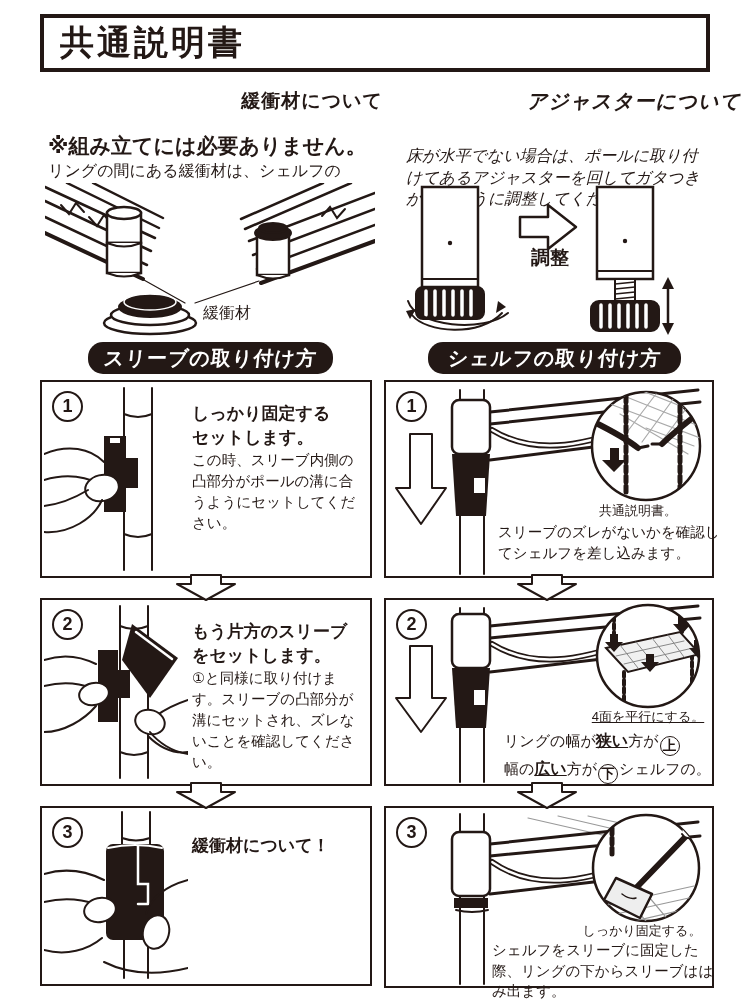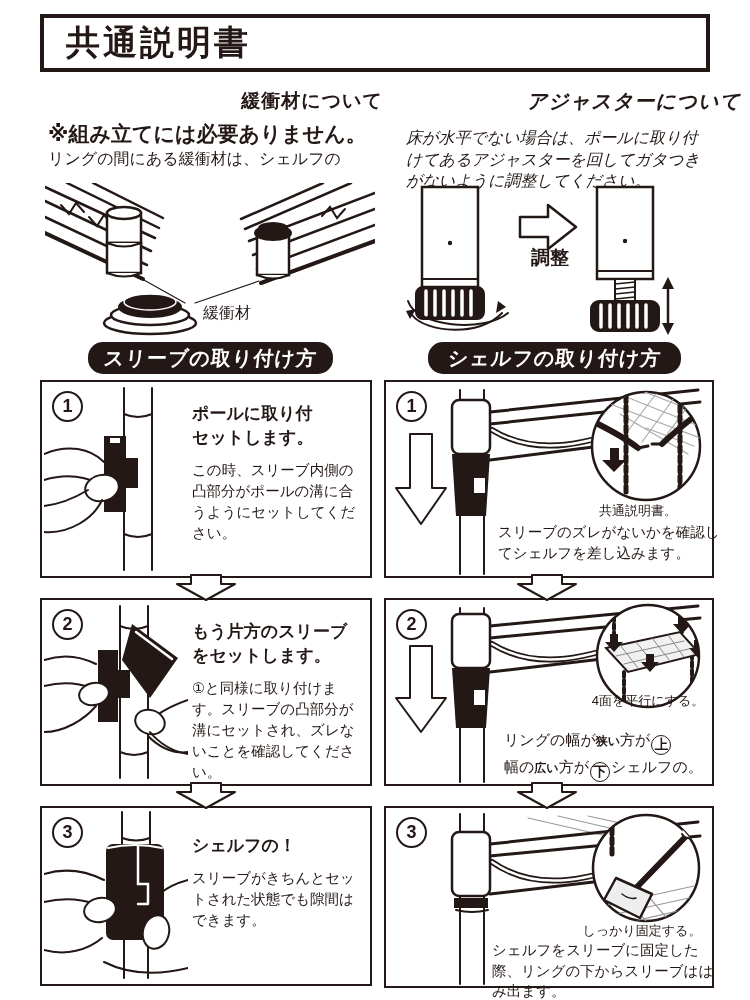--- a/index.html
+++ b/index.html
@@ -9,31 +9,31 @@
     font-family:"Liberation Sans","DejaVu Sans",sans-serif;
     color:#231815;
     overflow:hidden;
   }
   .abs { position:absolute; }
 
   
   .title-box {
     left:40px; top:14px; width:670px; height:58px;
     border:4px solid #231815;
-    display:flex; align-items:center; padding-left:22px;
+    display:flex; align-items:center; padding-left:16px;
   }
   .title-box .t { font-size:34px; font-weight:bold; letter-spacing:3px; }
 
   
   .intro-h  { font-size:19px; font-weight:bold; letter-spacing:1px;text-align:right; }
-  .intro-note { font-size:21px; font-weight:bold; margin-top:6px; }
+  .intro-note { font-size:21px; font-weight:bold; margin-top:18px; }
   .intro-b  { font-size:16px; line-height:1.35; }
   .intro-left  { left:48px;  top:88px; width:335px; }
   .intro-right { left:406px; top:88px; width:335px;font-style:italic; }
-  .intro-right .intro-b { margin-top:12px; }
+  .intro-right .intro-b { margin-top:30px; }
 
   .cushion-label { left:203px; top:303px; font-size:16px;text-align:right; }
   .adjust-label  { left:531px; top:245px; font-size:19px; font-weight:bold;text-align:center; }
 
   
   .banner {
     top:342px; height:32px; background:#231815; color:#fff;
     border-radius:15px; display:flex; align-items:center; justify-content:center;
     font-size:20px; font-weight:bold;
   }
@@ -51,32 +51,32 @@
   .bR3 { left:384px; top:806px; width:330px; height:182px; }
 
   .num {
     position:absolute; left:10px; top:9px; width:31px; height:31px;
     border:2.5px solid #231815; border-radius:50%;
     display:flex; align-items:center; justify-content:center;
     font-size:18px; font-weight:bold; background:#fff; z-index:3;
   }
 
   .stepTitle { font-size:17px; font-weight:bold; line-height:1.4; }
-  .stepBody  { font-size:14.5px; line-height:1.45; margin-top:10px; }
+  .stepBody  { font-size:14.5px; line-height:1.45; }
   .Ltext { position:absolute; left:150px; top:20px; width:172px; }
   .bL3 .Ltext { top:26px; }
 
   .cap { position:absolute; font-size:13px; text-align:center; }
   .rBody { position:absolute; font-size:14.5px; line-height:1.42; }
   .circ {
     display:inline-flex; width:20px; height:20px; border:1.8px solid #231815;
     border-radius:50%; align-items:center; justify-content:center;
     font-size:13.5px; font-weight:bold; vertical-align:-4px; margin:0 1px;
   }
-  .bld { font-weight:bold; font-size:12px; }
+  .bld { font-weight:bold; font-size:16px;text-decoration:underline; }
 
   .flowArrow { z-index:2; }
   svg { display:block; }
 </style>
 </head>
 <body>
 
 <div class="abs title-box">
   <div class="t">共通説明書</div>
 </div>
@@ -216,21 +216,21 @@
       <rect x="66" y="54" width="10" height="5" fill="#fff" stroke="none"></rect>
       <path d="M0,70 C24,60 46,64 60,78"></path>
       <path d="M0,96 C20,90 40,92 56,100"></path>
       <ellipse cx="58" cy="104" rx="17" ry="13" fill="#fff" transform="rotate(-14 58 104)"></ellipse>
       <path d="M0,148 C26,150 50,134 58,116"></path>
       <path d="M0,122 C18,120 34,112 44,106"></path>
     </g>
   </svg>
   <div class="Ltext">
     <div class="stepTitle">
-      <div>ポールに取り付</div>
+      <div>しっかり固定する</div>
       <div>セットします。</div>
     </div>
     <div class="stepBody">この時、スリーブ内側の凸部分がポールの溝に合うようにセットしてください。</div>
   </div>
 </div>
 
 <div class="abs box bL2">
   <div class="num">2</div>
   <svg class="abs" style="left:2px;top:2px;" width="144" height="180" viewBox="0 0 144 180">
     <g stroke="#231815" fill="none" stroke-linecap="round" stroke-width="2">
@@ -276,24 +276,23 @@
       <path d="M0,92 C16,88 34,88 52,94"></path>
       <ellipse cx="56" cy="100" rx="16" ry="12" fill="#fff" transform="rotate(-12 56 100)"></ellipse>
       <path d="M144,70 C122,76 106,88 102,104"></path>
       <ellipse cx="112" cy="122" rx="13" ry="17" fill="#fff" transform="rotate(14 112 122)"></ellipse>
       <path d="M60,152 C84,164 112,166 144,158"></path>
       <path d="M0,140 C22,146 44,140 58,128"></path>
     </g>
   </svg>
   <div class="Ltext">
     <div class="stepTitle">
-      <div>シェルフの！</div>
+      <div>緩衝材について！</div>
       <div></div>
     </div>
-    <div class="stepBody">スリーブがきちんとセットされた状態でも隙間はできます。</div>
   </div>
 </div>
 
 <div class="abs box bR1">
   <div class="num">1</div>
   <svg class="abs" style="left:2px;top:2px;" width="326" height="194" viewBox="0 0 326 194">
     <defs>
         <clipPath id="c1">
           <circle cx="258" cy="62" r="54"></circle>
         </clipPath>
@@ -376,21 +375,21 @@
           <line x1="228" y1="54" x2="296" y2="39"></line>
             <line x1="236" y1="62" x2="305" y2="46"></line>
         </g>
         <polygon points="222,32 230,32 230,40 235,40 226,50 217,40 222,40" fill="#231815" stroke="none"></polygon>
         <polygon points="290,14 298,14 298,22 303,22 294,32 285,22 290,22" fill="#231815" stroke="none"></polygon>
         <polygon points="258,52 266,52 266,60 271,60 262,70 253,60 258,60" fill="#231815" stroke="none"></polygon>
         <polygon points="306,38 314,38 314,46 319,46 310,56 301,46 306,46" fill="#231815" stroke="none"></polygon>
       </g>
     </g>
   </svg>
-  <div class="cap" style="left:182px;top:92px;width:160px;">4面を平行にする。</div>
+  <div class="cap" style="left:182px;top:108px;width:160px;text-decoration:underline;">4面を平行にする。</div>
   <div class="rBody" style="left:118px;top:128px;width:208px;font-size:15px;line-height:1.6;">
     <div><span>リングの幅が</span><span class="bld">狭い</span><span>方が</span><span class="circ">上</span></div>
     <div><span>幅の</span><span class="bld">広い</span><span>方が</span><span class="circ">下</span><span>シェルフの。</span></div>
   </div>
 </div>
 
 <div class="abs box bR3">
   <div class="num">3</div>
   <svg class="abs" style="left:2px;top:2px;" width="326" height="178" viewBox="0 0 326 178">
     <defs>

